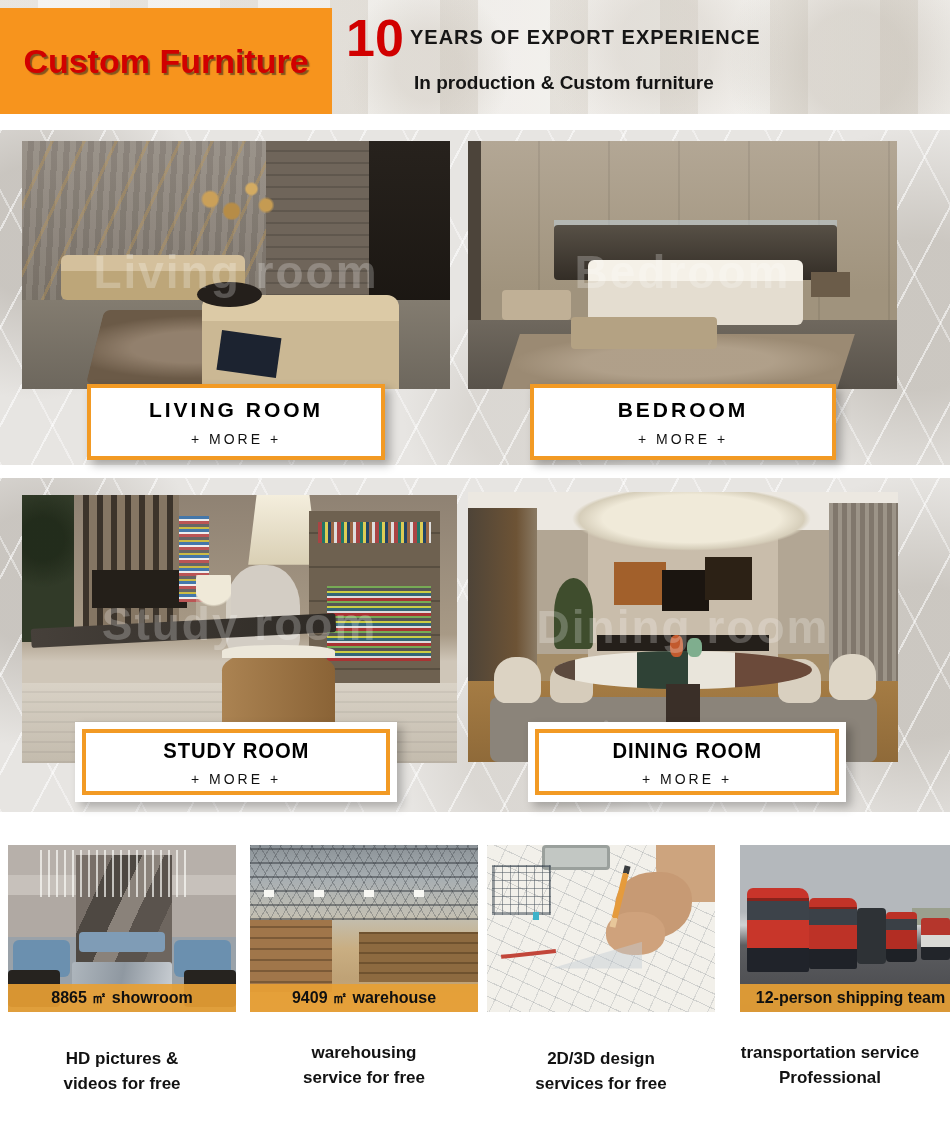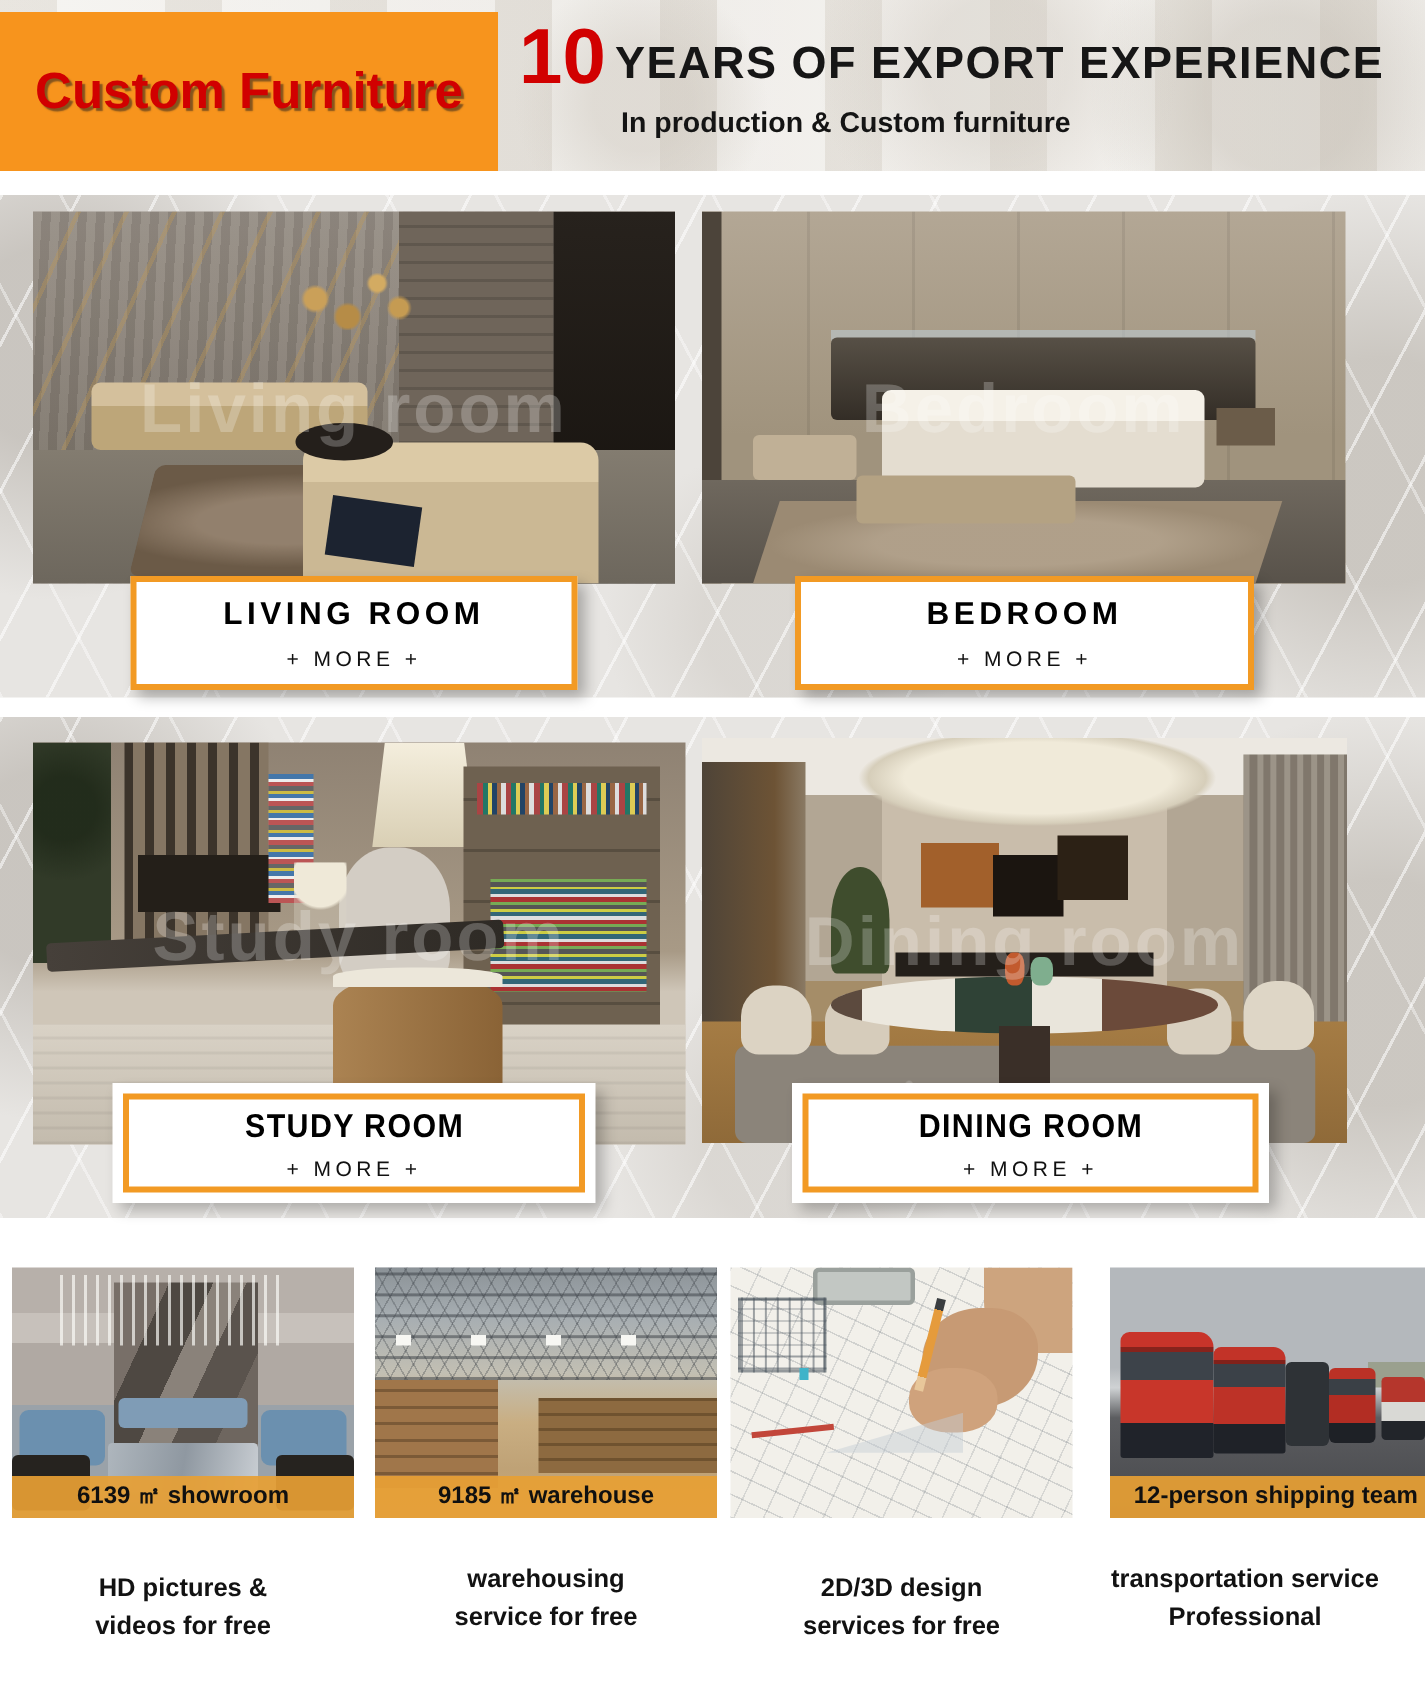--- a/index.html
+++ b/index.html
@@ -14,21 +14,21 @@
       radial-gradient(circle at 45% 60%, rgba(205,198,188,.45) 0 6%, transparent 16%),
       radial-gradient(circle at 70% 40%, rgba(200,193,183,.4) 0 7%, transparent 18%),
       radial-gradient(circle at 90% 55%, rgba(190,183,172,.45) 0 6%, transparent 15%),
       repeating-linear-gradient(90deg, rgba(186,177,163,.18) 0 38px, rgba(255,255,255,.25) 38px 110px),
       linear-gradient(90deg,#f3f1ed,#e9e6e1 45%,#f4f2ee 75%,#ebe8e3);}
   #brand-block{left:0;top:8px;width:332px;height:106px;background:#F7941D;
     display:flex;align-items:center;justify-content:center;}
   #brand-text{font-size:34px;font-weight:bold;color:#D10000;
     text-shadow:2px 2px 1px rgba(55,42,30,.6);white-space:nowrap;}
   #hdr-number{left:346px;top:12px;font-size:52px;font-weight:bold;color:#D10000;line-height:1;}
-  #hdr-title{left:410px;top:26px;font-size:30px;font-weight:bold;color:#161616;letter-spacing:1px;white-space:nowrap;}
+  #hdr-title{left:410px;top:26px;font-size:20px;font-weight:bold;color:#161616;letter-spacing:1px;white-space:nowrap;}
   #hdr-sub{left:414px;top:72px;font-size:19px;font-weight:bold;color:#141414;white-space:nowrap;}
 
   
   .band{left:0;width:950px;
     background:
       radial-gradient(circle at 4% 30%, rgba(172,166,158,.5) 0 7%, transparent 18%),
       radial-gradient(circle at 97% 55%, rgba(176,170,161,.5) 0 8%, transparent 20%),
       radial-gradient(circle at 55% 85%, rgba(200,195,188,.4) 0 9%, transparent 20%),
       #e7e5e2;}
   .band::after{content:"";position:absolute;inset:0;
@@ -180,29 +180,29 @@
 
   <div class="fimg" style="left:8px;top:845px;width:228px;height:167px;background:linear-gradient(180deg,#b7b0aa 0 18%,#c7c1bb 18% 30%,#b0a9a3 30% 55%,#9aa2a9 55% 88%,#8b9298 100%);">
     <i class="sl" style="left:30%;top:6%;width:42%;height:66%;background:linear-gradient(115deg,#786f68 0 25%,#4e4842 25% 45%,#8a827a 45% 60%,#5a534d 60% 80%,#6e665f 80%);"></i>
     <i class="sl" style="left:14%;top:3%;width:66%;height:28%;background:repeating-linear-gradient(90deg, rgba(252,252,248,.9) 0 2px, transparent 2px 8px);opacity:.75;"></i>
     <i class="sl" style="left:31%;top:52%;width:38%;height:12%;background:#7f9cb6;border-radius:4px;"></i>
     <i class="sl" style="left:2%;top:57%;width:25%;height:22%;background:#6b90af;border-radius:6px;"></i>
     <i class="sl" style="left:73%;top:57%;width:25%;height:22%;background:#6b90af;border-radius:6px;"></i>
     <i class="sl" style="left:0;top:75%;width:23%;height:22%;background:#26231f;border-radius:4px;"></i>
     <i class="sl" style="right:0;top:75%;width:23%;height:22%;background:#26231f;border-radius:4px;"></i>
     <i class="sl" style="left:28%;top:70%;width:44%;height:20%;background:linear-gradient(100deg,#aeb6bd,#8f98a1 50%,#c9ced3);border-radius:3px;"></i>
-    <div class="fcaption">6139 ㎡ showroom</div>
+    <div class="fcaption">8865 ㎡ showroom</div>
   </div>
 
   <div class="fimg" style="left:250px;top:845px;width:228px;height:167px;background:linear-gradient(180deg,#8b9297 0,#a7aeb2 20%,#c2bfb3 42%,#c9ae82 62%,#bfa276 80%,#caa97b 100%);">
     <i class="sl" style="left:0;top:0;width:100%;height:45%;background:repeating-linear-gradient(0deg, rgba(55,60,66,.5) 0 2px, transparent 2px 14px),repeating-linear-gradient(60deg, rgba(55,60,66,.3) 0 1px, transparent 1px 9px),repeating-linear-gradient(-60deg, rgba(55,60,66,.3) 0 1px, transparent 1px 9px);"></i>
     <i class="sl" style="left:6%;top:27%;width:88%;height:4%;background:repeating-linear-gradient(90deg,#f7f7f3 0 10px, transparent 10px 50px);"></i>
     <i class="sl" style="left:0;top:45%;width:36%;height:43%;background:repeating-linear-gradient(0deg,#a0764a 0 9px,#7b5a37 9px 11px),repeating-linear-gradient(90deg, rgba(0,0,0,.18) 0 1px, transparent 1px 12px);"></i>
     <i class="sl" style="right:0;top:52%;width:52%;height:30%;background:repeating-linear-gradient(0deg,#8d6a40 0 8px,#6f522f 8px 10px),repeating-linear-gradient(90deg, rgba(0,0,0,.15) 0 1px, transparent 1px 10px);"></i>
-    <div class="fcaption">9185 ㎡ warehouse</div>
+    <div class="fcaption">9409 ㎡ warehouse</div>
   </div>
 
   <div class="fimg" style="left:487px;top:845px;width:228px;height:167px;background:repeating-linear-gradient(25deg, rgba(90,100,110,.22) 0 1px, transparent 1px 14px),repeating-linear-gradient(115deg, rgba(90,100,110,.18) 0 1px, transparent 1px 18px),#f2f0ea;">
     <i class="sl" style="left:24%;top:0;width:30%;height:15%;background:#c2c7c3;border:3px solid #9aa09c;border-radius:4px;box-sizing:border-box;"></i>
     <i class="sl" style="left:2%;top:12%;width:26%;height:30%;background:repeating-linear-gradient(0deg, rgba(70,80,90,.5) 0 1px, transparent 1px 8px),repeating-linear-gradient(90deg, rgba(70,80,90,.5) 0 1px, transparent 1px 8px);border:2px solid rgba(70,80,90,.55);box-sizing:border-box;"></i>
     <i class="sl" style="right:0;top:0;width:26%;height:34%;background:#cda47e;border-radius:0 0 0 60%;"></i>
     <i class="sl" style="right:10%;top:16%;width:34%;height:40%;background:#c79a74;border-radius:50% 40% 55% 45%;"></i>
     <i class="sl" style="right:22%;top:40%;width:26%;height:26%;background:#cfa27c;border-radius:45%;"></i>
     <i class="sl" style="left:57%;top:12%;width:2.5%;height:38%;background:linear-gradient(180deg,#3a3d40 0 12%,#e59b3c 12% 85%,#e8c79a 85%);transform:rotate(14deg);"></i>
     <i class="sl" style="left:28%;top:58%;width:40%;height:16%;background:rgba(195,205,212,.45);clip-path:polygon(0 100%,100% 0,100% 100%);"></i>

